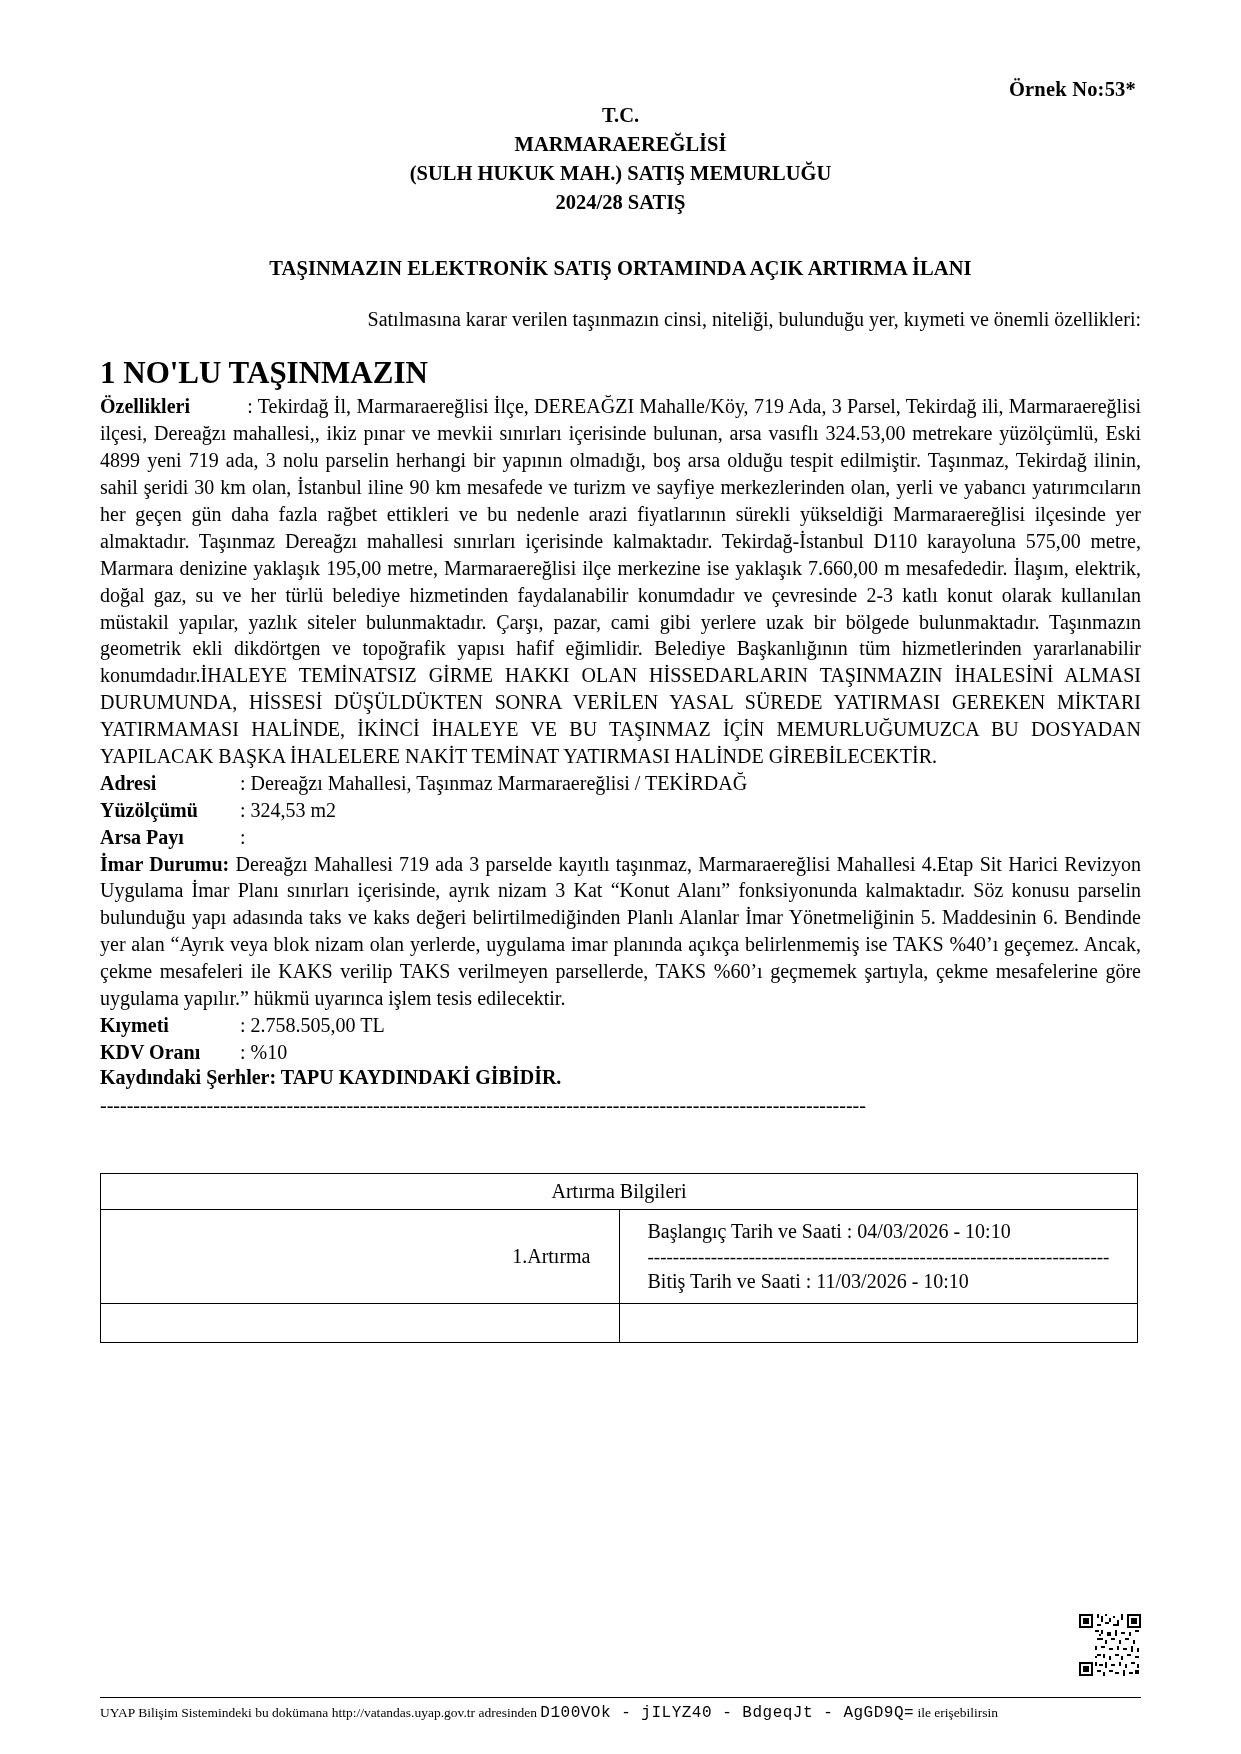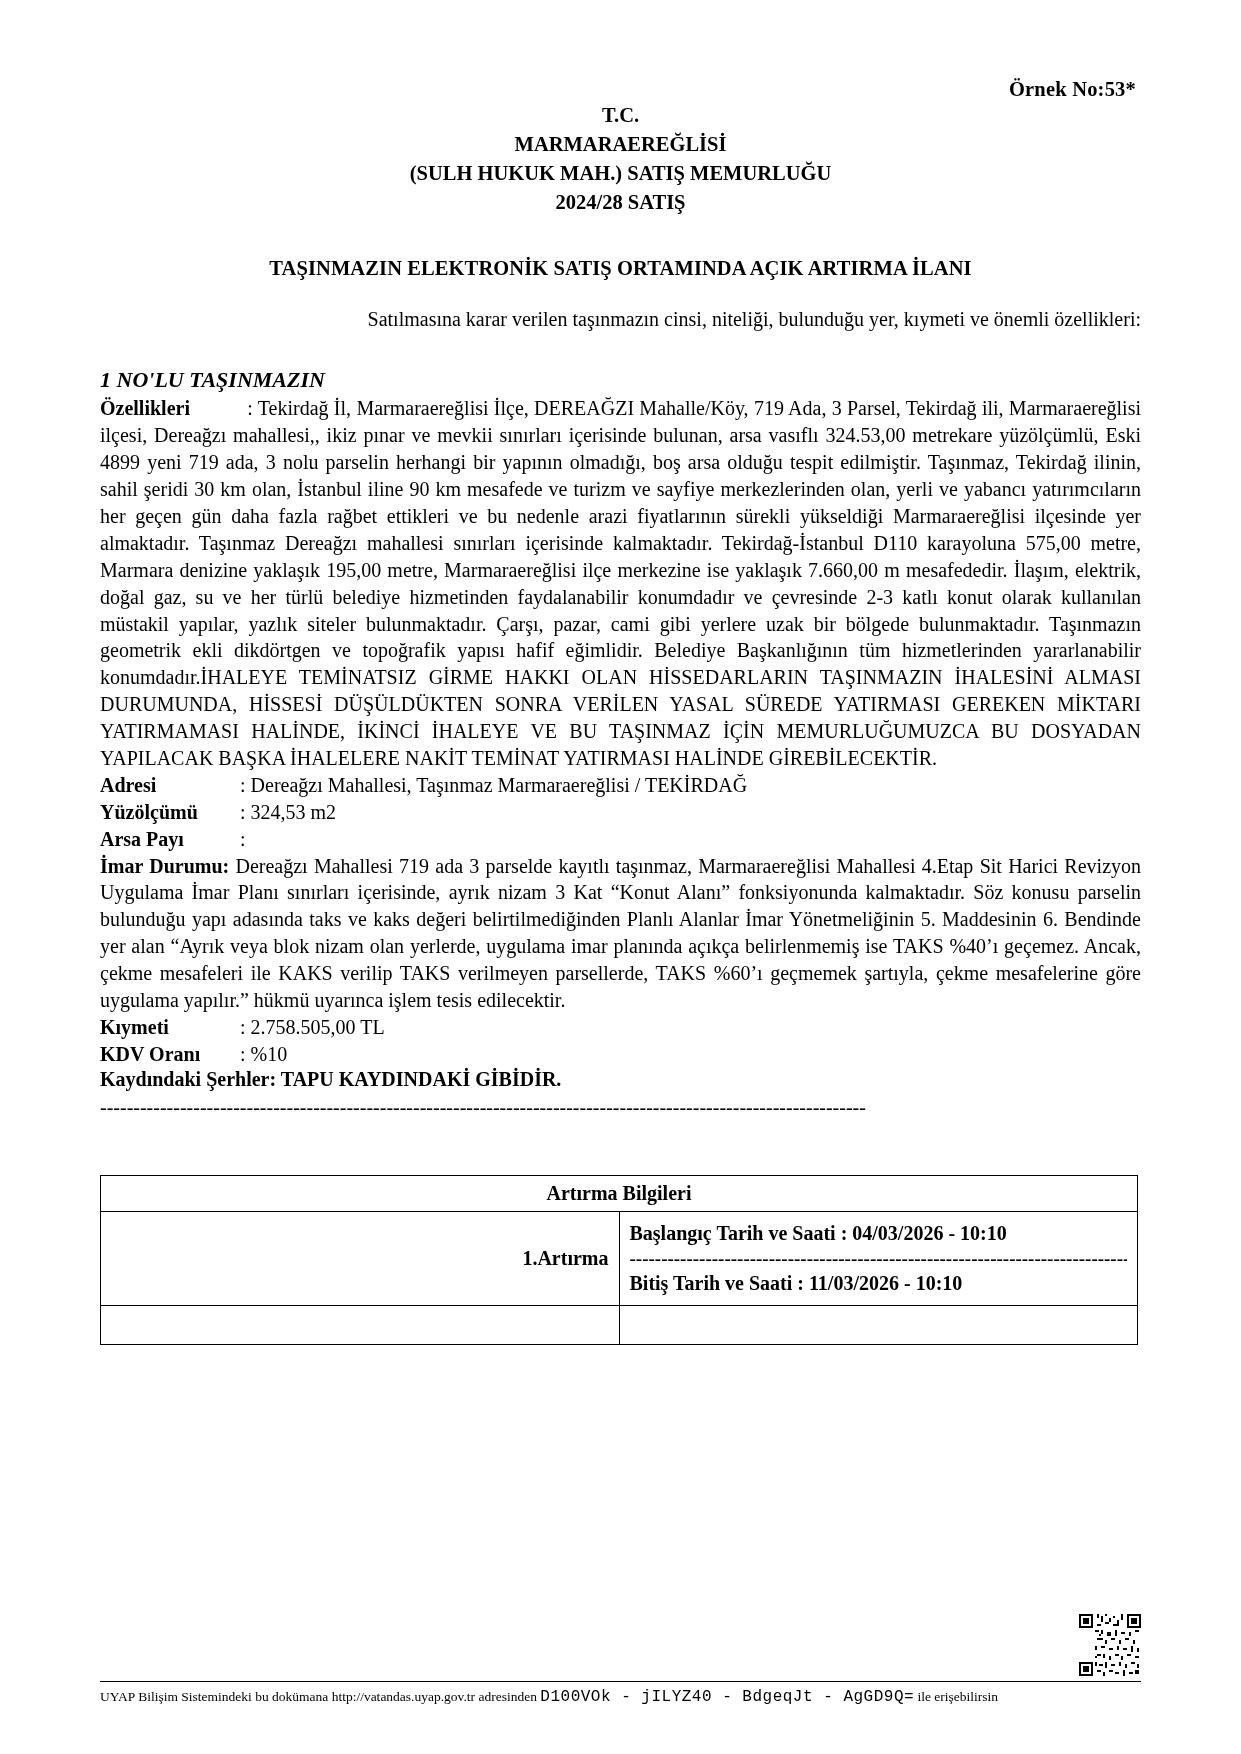--- a/index.html
+++ b/index.html
@@ -44,24 +44,23 @@
     margin-top: 40px;
     letter-spacing: 0.1px;
   }
   .intro {
     font-size: 20px;
     margin-top: 28px;
     text-align: right;
   }
   .section-title {
     font-weight: bold;
-    font-size: 22px;
-    margin-top: 36px;
+    font-size: 31px;
+    margin-top: 24px;
     margin-bottom: 2px;
-    font-style: italic;
   }
   .body-text {
     font-size: 20px;
     line-height: 1.345;
     text-align: justify;
   }
   .body-text .lbl {
     font-weight: bold;
   }
   .row-line {
@@ -97,23 +96,22 @@
   }
   table.artirma {
     margin-top: 58px;
     border-collapse: collapse;
     width: 1038px;
     table-layout: fixed;
   }
   table.artirma td {
     border: 1px solid #000;
     font-size: 20px;
-    padding: 6px 10px;
+    padding: 6px 28px;
     vertical-align: middle;
-    font-weight: bold;
   }
   td.hdr {
     text-align: center;
   }
   td.artirma-label {
     text-align: right;
     width: 148px;
   }
   .inner-dash {
     font-size: 19px;
@@ -125,21 +123,21 @@
   .cell-pad {
     padding: 4px 0 4px 0;
   }
   td.empty-row {
     height: 26px;
   }
   .footer {
     position: absolute;
     left: 100px;
     right: 100px;
-    bottom: 48px;
+    bottom: 32px;
     border-top: 1px solid #000;
     padding-top: 6px;
     font-size: 13.5px;
     font-family: "Liberation Serif", serif;
   }
   .footer .mono {
     font-family: "Liberation Mono", monospace;
     font-size: 16px;
     letter-spacing: 0.5px;
   }

